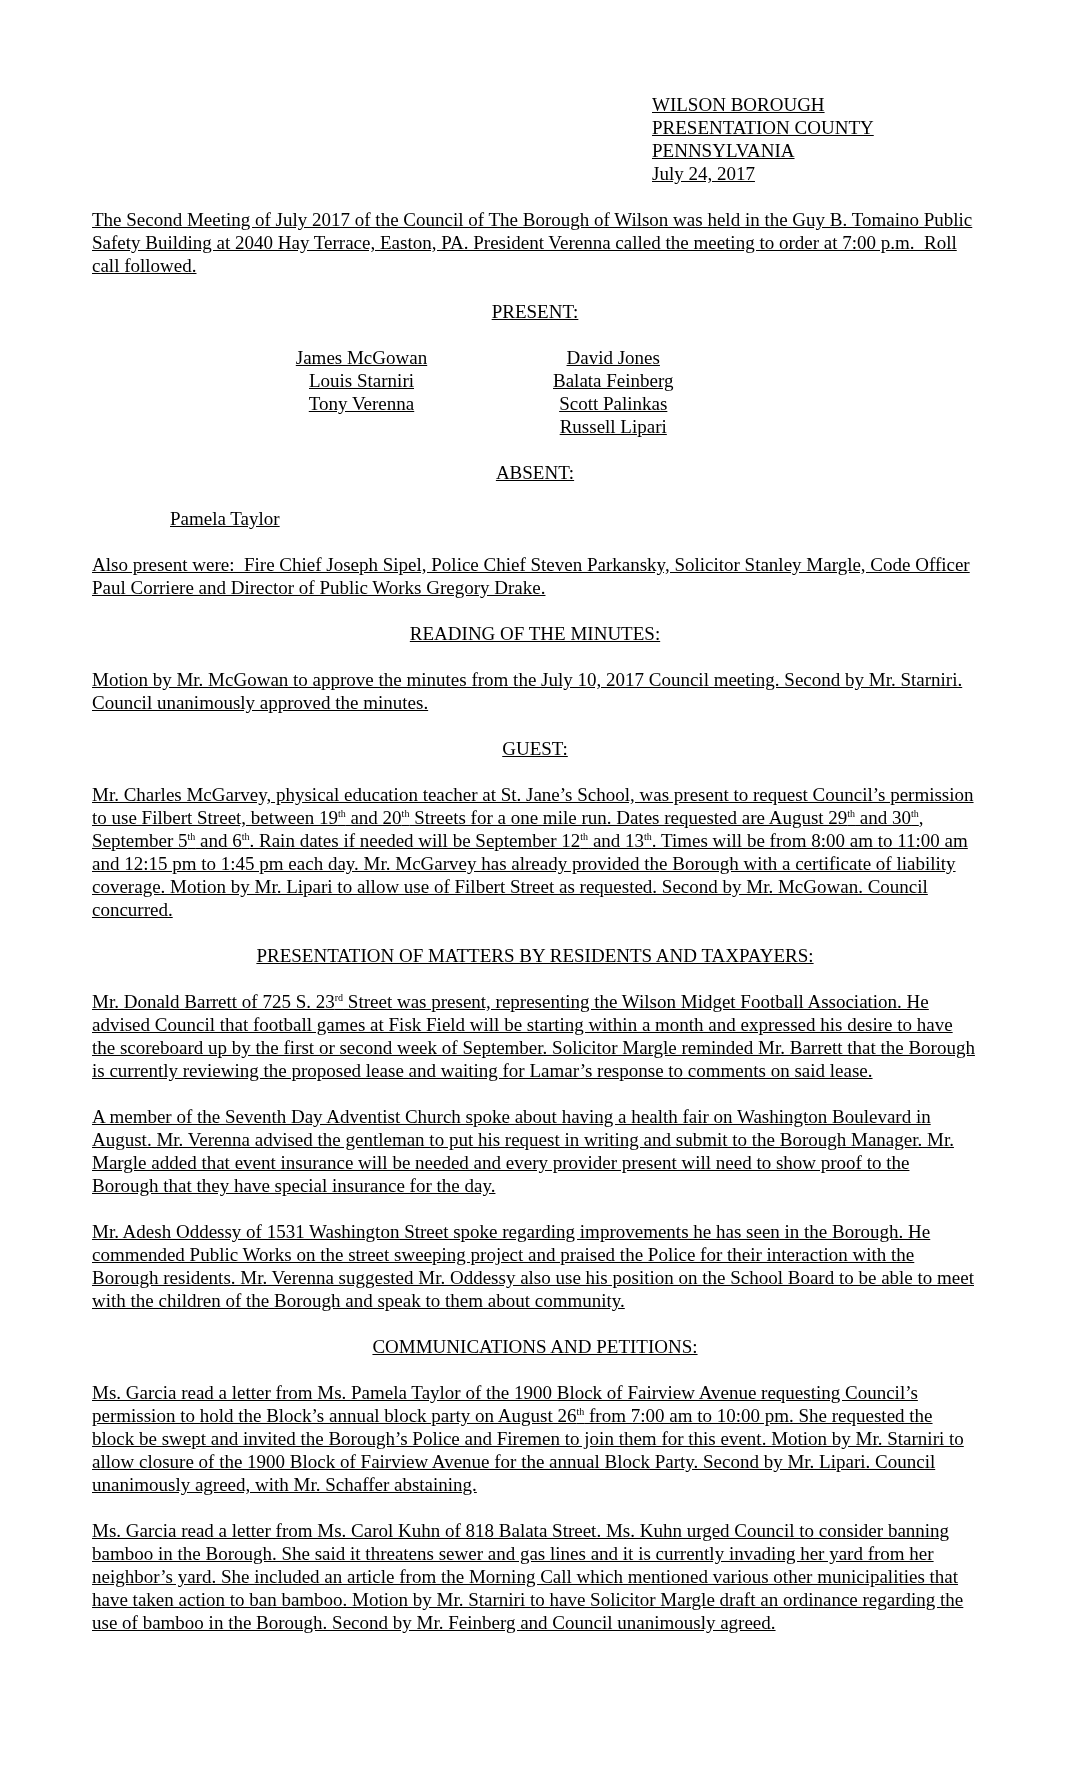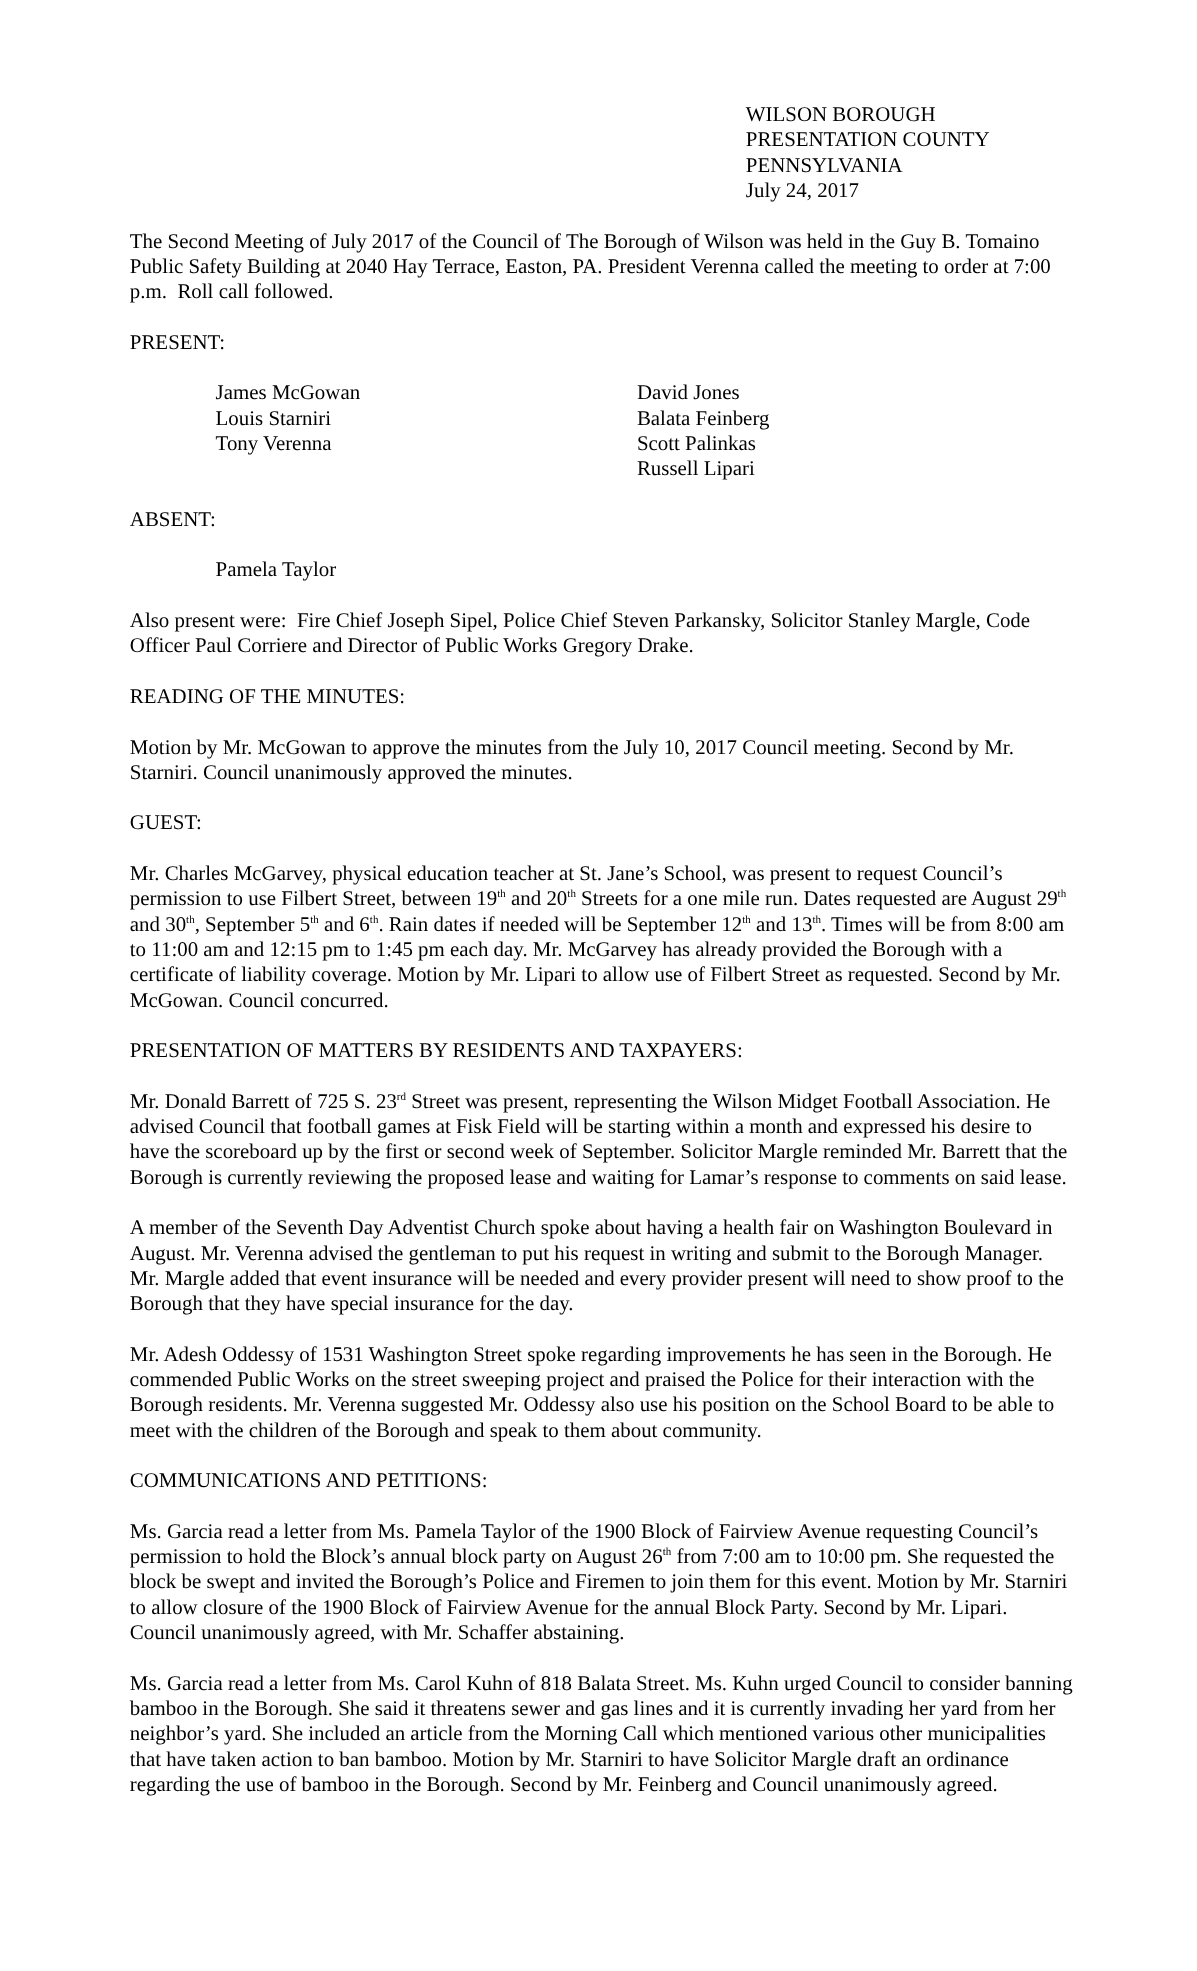--- a/index.html
+++ b/index.html
@@ -10,31 +10,32 @@
     background: #ffffff;
     color: #000000;
     font-family: "Liberation Serif", "DejaVu Serif", serif;
     font-size: 19px;
     line-height: 23px;
     overflow: hidden;
   }
   .page {
     width: 1088px;
     height: 1650px;
-    padding: 93px 110px 0 118px;
+    padding: 93px 110px 0 92px;
+    text-decoration: underline;
   }
   .letterhead {
     margin-left: 560px;
   }
   .hline { white-space: nowrap; }
   .para, .heading, .name-columns, .indent-line {
     margin: 23px 0 0 0;
   }
-  .heading { white-space: nowrap; }
-  .name-columns { display: flex; }
+  .heading { white-space: nowrap; text-align: center; }
+  .name-columns { display: flex; text-align: center; }
   .name-col-1 {
     margin-left: 78px;
     width: 383px;
     flex: 0 0 auto;
   }
   .name-col-2 { flex: 0 0 auto; }
   .name-line { white-space: nowrap; }
   .indent-line { margin-left: 78px; white-space: nowrap; }
   sup {
     font-size: 10px;

